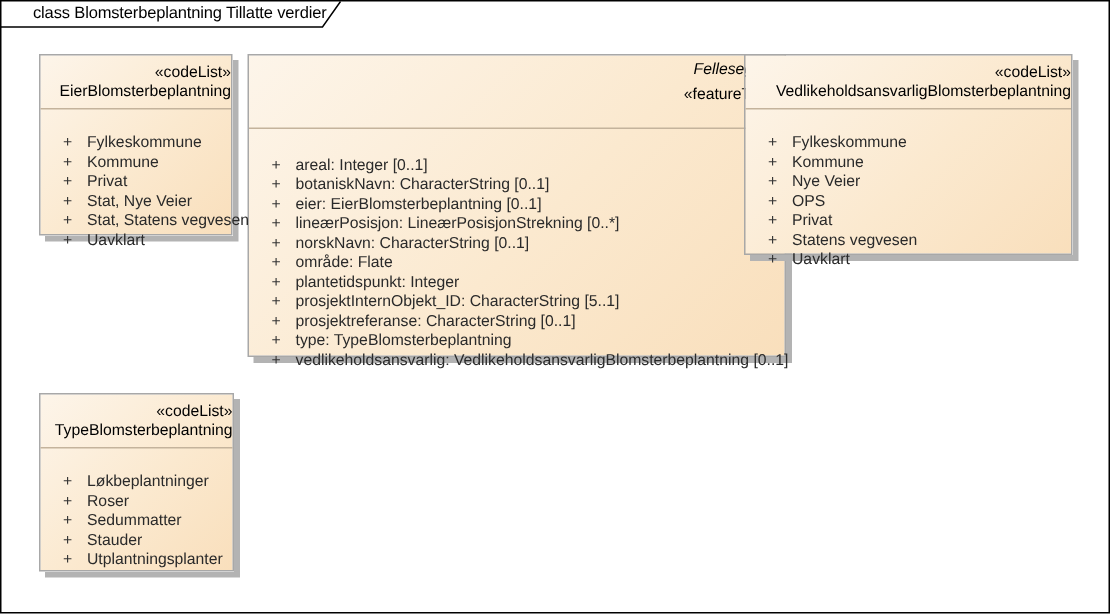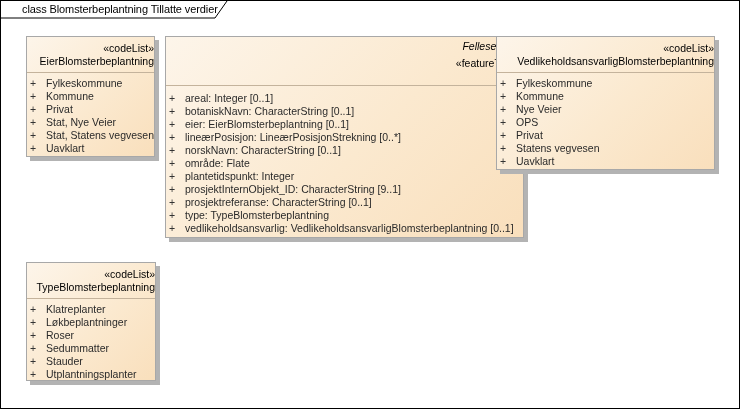--- a/index.html
+++ b/index.html
@@ -21,21 +21,21 @@
   .cls {
     position: absolute; box-sizing: border-box; border: 1px solid #a8a8a8;
     background: linear-gradient(135deg, #fdf5ea 0%, #fbe9cf 55%, #f9dfbc 100%);
     box-shadow: 4px 4px 0 #b3b3b3;
     font-size: 10.5px;
   }
   .cls .head { text-align: right; border-bottom: 1px solid #c4b39c; position: relative; }
   .cls .stereo { display: block; font-size: 10.5px; line-height: 13px; }
   .cls .cname { display: block; font-weight: normal; font-size: 10.5px; line-height: 13px; }
   .cls .pkg { position: absolute; right: 4px; top: 3px; font-style: italic; font-size: 10.5px; white-space: nowrap; overflow: hidden; }
-  .cls ul { list-style: none; margin: 0; padding: 4px 0 0 0; }
+  .cls ul { list-style: none; margin: 12px; padding: 4px 0 0 0; }
   .cls li { font-size: 10.5px; line-height: 13px; white-space: nowrap; color: #2a2a2a; }
   .cls li .vis { display: inline-block; width: 16px; padding-left: 3px; color: #333; }
 </style>
 </head>
 <body>
 
 <div class="frame"></div>
 <div class="frame-tab">
   <svg width="230" height="19">
     <polyline points="0,18 215,18 227,1" fill="none" stroke="#000" stroke-width="1"></polyline>
@@ -49,21 +49,21 @@
     <span class="stereo" style="padding-top:20px;">«featureType»</span>
   </div>
   <ul style="padding-top:6px;">
     <li><span class="vis">+</span><span>areal: Integer [0..1]</span></li>
     <li><span class="vis">+</span><span>botaniskNavn: CharacterString [0..1]</span></li>
     <li><span class="vis">+</span><span>eier: EierBlomsterbeplantning [0..1]</span></li>
     <li><span class="vis">+</span><span>lineærPosisjon: LineærPosisjonStrekning [0..*]</span></li>
     <li><span class="vis">+</span><span>norskNavn: CharacterString [0..1]</span></li>
     <li><span class="vis">+</span><span>område: Flate</span></li>
     <li><span class="vis">+</span><span>plantetidspunkt: Integer</span></li>
-    <li><span class="vis">+</span><span>prosjektInternObjekt_ID: CharacterString [9..1]</span></li>
+    <li><span class="vis">+</span><span>prosjektInternObjekt_ID: CharacterString [5..1]</span></li>
     <li><span class="vis">+</span><span>prosjektreferanse: CharacterString [0..1]</span></li>
     <li><span class="vis">+</span><span>type: TypeBlomsterbeplantning</span></li>
     <li><span class="vis">+</span><span>vedlikeholdsansvarlig: VedlikeholdsansvarligBlomsterbeplantning [0..1]</span></li>
   </ul>
 </div>
 
 <div class="cls" style="left:26px; top:36px; width:129px; height:121px;">
   <div class="head" style="height:35px;">
     <span class="stereo" style="padding-top:5px;">«codeList»</span>
     <span class="cname">EierBlomsterbeplantning</span>
@@ -93,20 +93,19 @@
     <li><span class="vis">+</span><span>Uavklart</span></li>
   </ul>
 </div>
 
 <div class="cls" style="left:26px; top:262px; width:130px; height:119px;">
   <div class="head" style="height:35px;">
     <span class="stereo" style="padding-top:5px;">«codeList»</span>
     <span class="cname">TypeBlomsterbeplantning</span>
   </div>
   <ul>
-    <li><span class="vis">+</span><span>Klatreplanter</span></li>
     <li><span class="vis">+</span><span>Løkbeplantninger</span></li>
     <li><span class="vis">+</span><span>Roser</span></li>
     <li><span class="vis">+</span><span>Sedummatter</span></li>
     <li><span class="vis">+</span><span>Stauder</span></li>
     <li><span class="vis">+</span><span>Utplantningsplanter</span></li>
   </ul>
 </div>
 
 </body></html>

